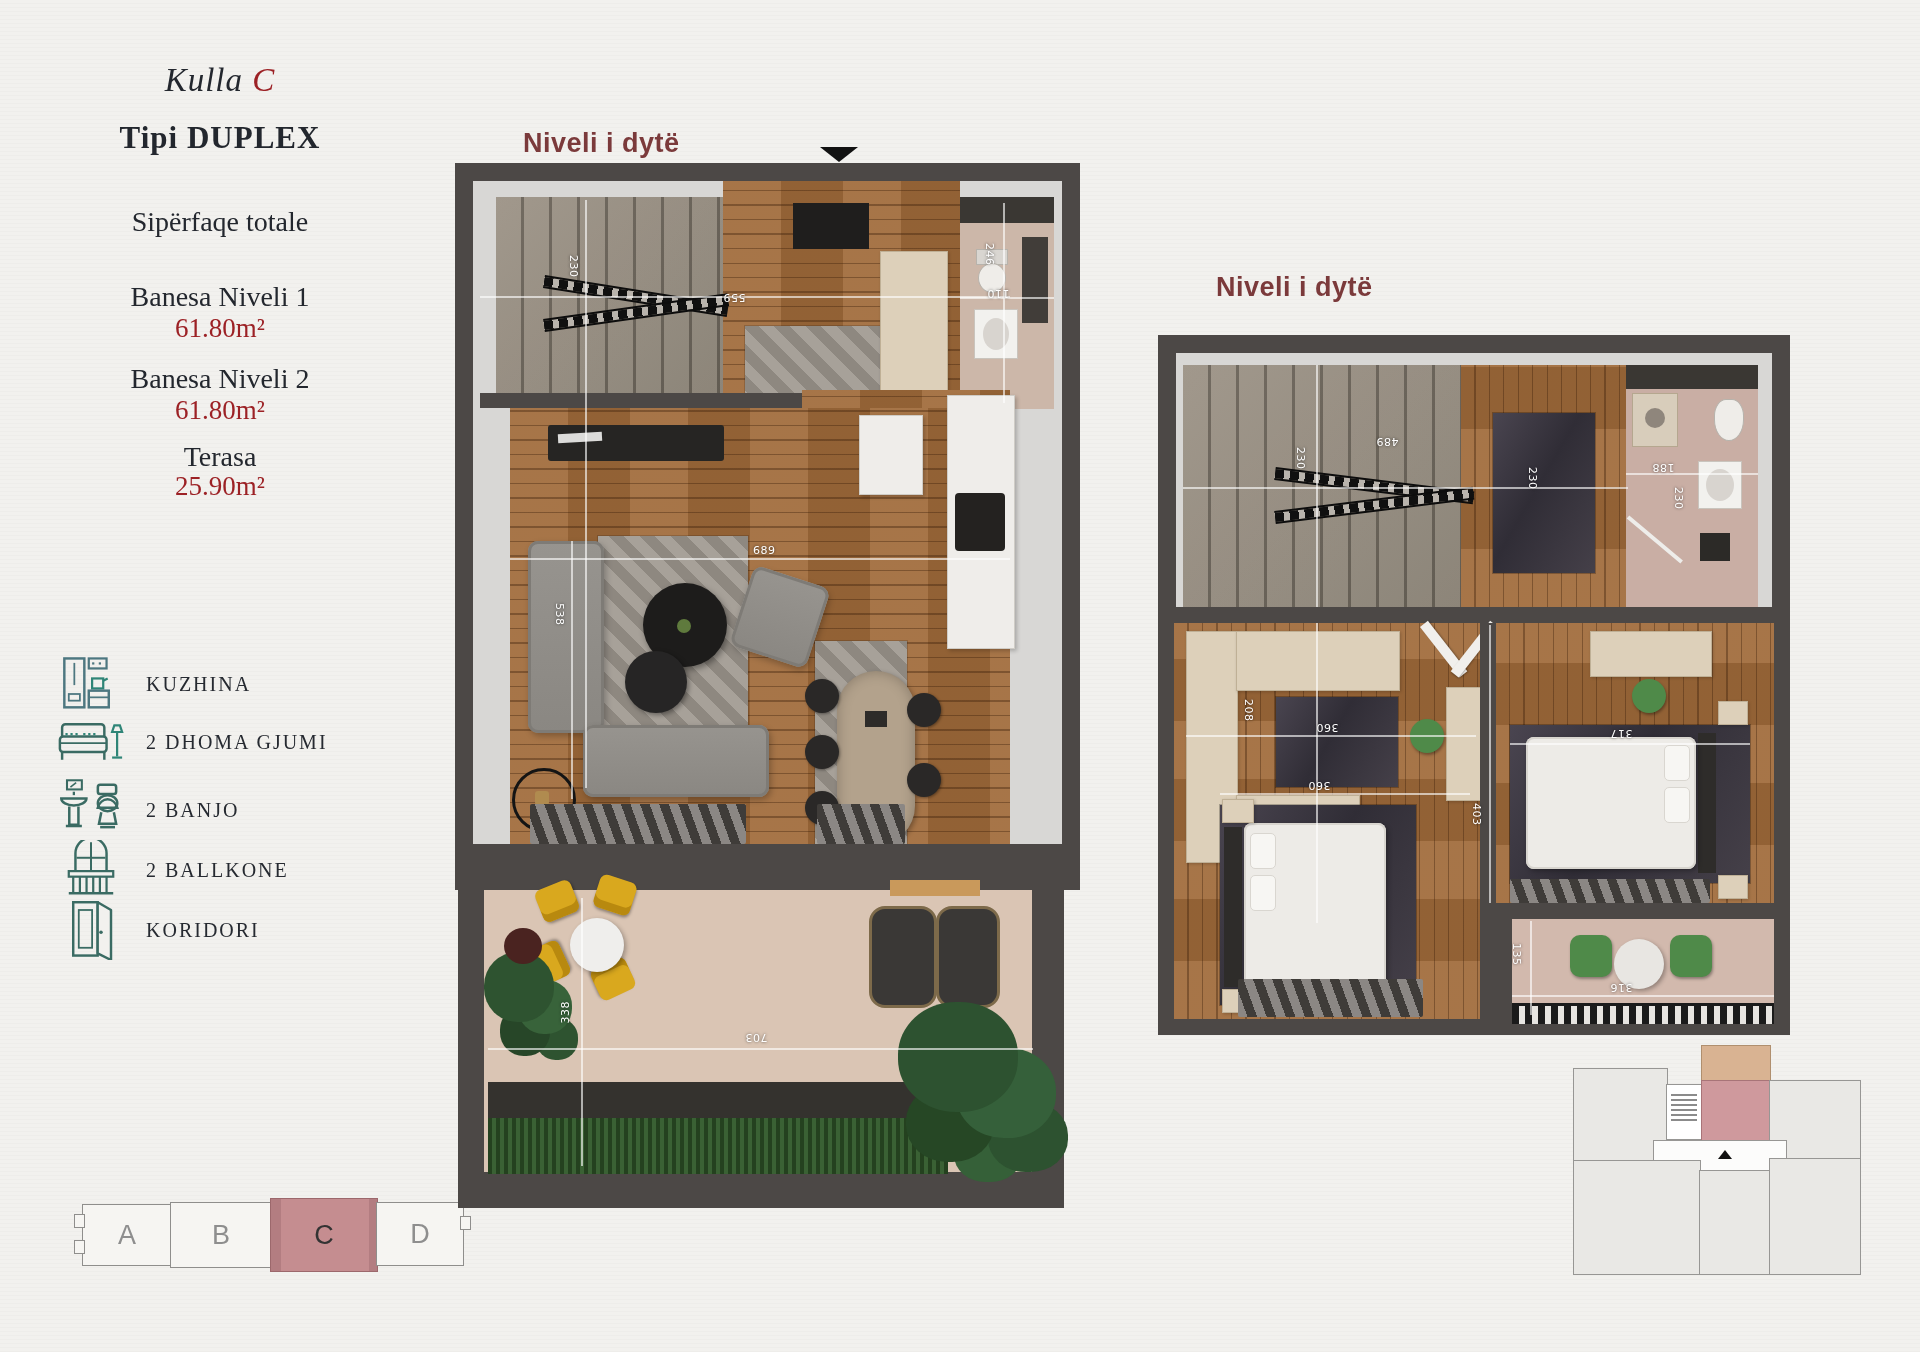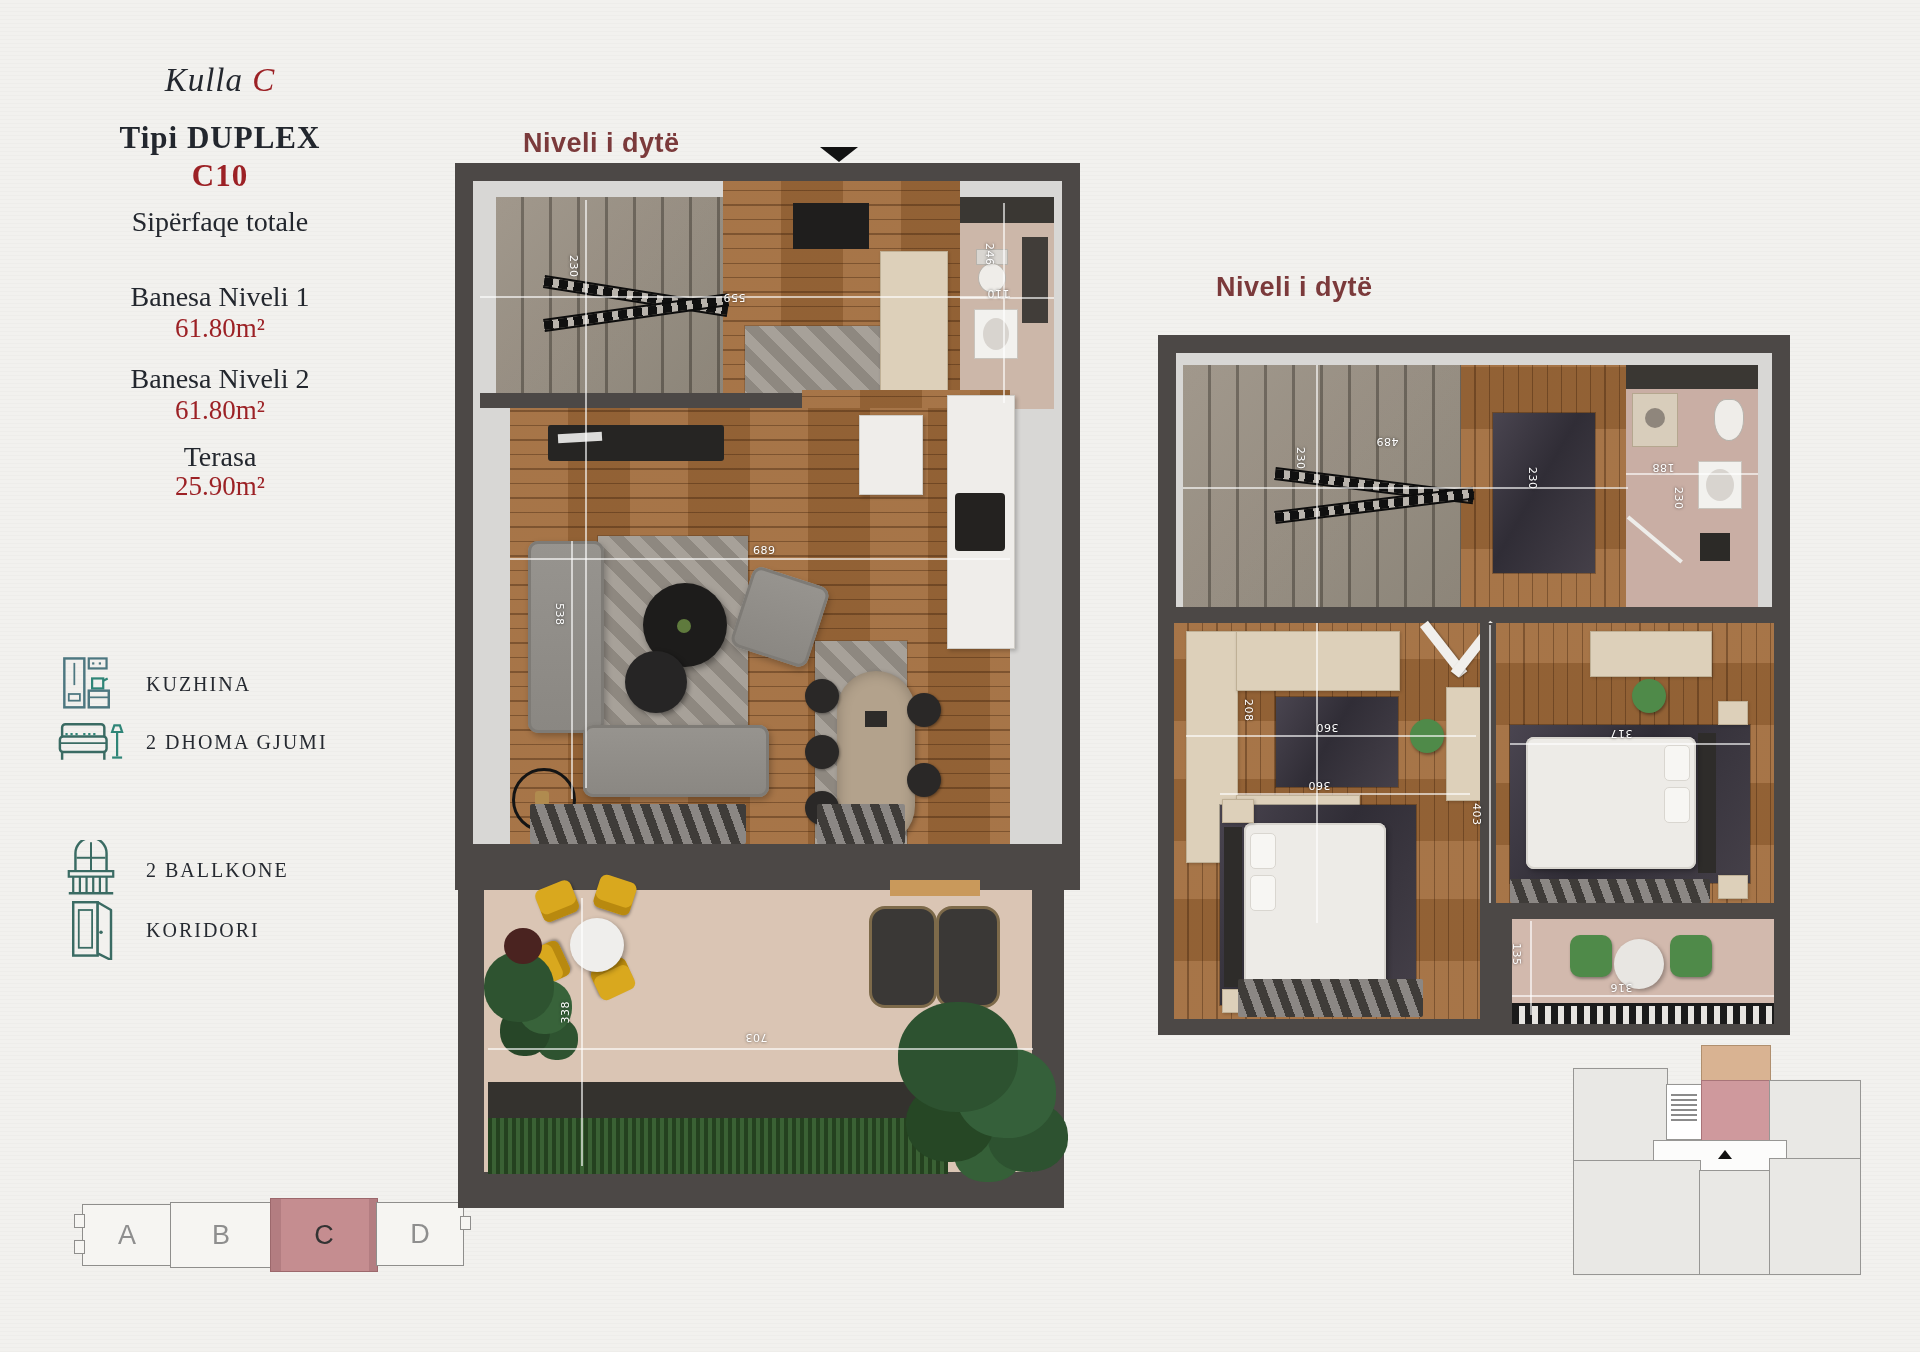--- a/index.html
+++ b/index.html
@@ -68,21 +68,20 @@
 </head>
 <body>
 
 <div class="canvas">
 
   <div class="a ctr title-main" style="left:40px;top:62px;width:360px;">
     <span>Kulla</span>
     <span class="red">C</span>
   </div>
   <div class="a ctr title-bold" style="left:40px;top:120px;width:360px;">Tipi DUPLEX</div>
-  <div class="a ctr title-bold red" style="left:40px;top:158px;width:360px;">C10</div>
 
   <div class="a ctr stat-label" style="left:40px;top:206px;width:360px;">Sipërfaqe totale</div>
 
   <div class="a ctr stat-label" style="left:40px;top:281px;width:360px;">Banesa Niveli 1</div>
   <div class="a ctr stat-value" style="left:40px;top:313px;width:360px;">61.80m²</div>
 
   <div class="a ctr stat-label" style="left:40px;top:363px;width:360px;">Banesa Niveli 2</div>
   <div class="a ctr stat-value" style="left:40px;top:395px;width:360px;">61.80m²</div>
 
   <div class="a ctr stat-label" style="left:40px;top:441px;width:360px;">Terasa</div>
@@ -115,20 +114,36 @@
         <line x1="4" y1="36" x2="4" y2="43" stroke="#3a6b63" stroke-width="2.2"></line>
         <line x1="42" y1="36" x2="42" y2="43" stroke="#3a6b63" stroke-width="2.2"></line>
         <line x1="2" y1="28" x2="44" y2="28" stroke="#3a6b63" stroke-width="1.6"></line>
         <path d="M49 18 h9 l-2 -6 h-5 z" stroke="#2f8577" stroke-width="2"></path>
         <line x1="53.5" y1="18" x2="53.5" y2="40" stroke="#2f8577" stroke-width="2"></line>
         <line x1="49" y1="41" x2="58" y2="41" stroke="#2f8577" stroke-width="2"></line>
       </svg>
       <span class="legend-label">2 DHOMA GJUMI</span>
     </div>
 
+    <div class="legend-row" style="top:186px;">
+      <svg width="70" height="64" viewBox="0 0 60 56" fill="none">
+        <rect x="9" y="2" width="13" height="8" stroke="#3a6b63" stroke-width="1.8"></rect>
+        <line x1="12" y1="8" x2="17" y2="4" stroke="#3a6b63" stroke-width="1.4"></line>
+        <path d="M4 18 h22 a11 6 0 0 1 -22 0 z" stroke="#3a6b63" stroke-width="2.2"></path>
+        <path d="M11 25 v16 h8 v-16" stroke="#3a6b63" stroke-width="2.2"></path>
+        <line x1="8" y1="42" x2="22" y2="42" stroke="#3a6b63" stroke-width="2.2"></line>
+        <line x1="15" y1="12" x2="15" y2="15" stroke="#3a6b63" stroke-width="2"></line>
+        <rect x="36" y="6" width="16" height="8" rx="2" stroke="#3a6b63" stroke-width="2.2"></rect>
+        <path d="M36 16 a9 11 0 0 0 17 0 z" transform="rotate(180 44.5 21)" stroke="#3a6b63" stroke-width="2.2"></path>
+        <ellipse cx="44.5" cy="22" rx="8.5" ry="7" stroke="#3a6b63" stroke-width="2.2"></ellipse>
+        <path d="M39 30 l-2 10 h15 l-2 -10" stroke="#3a6b63" stroke-width="2.2"></path>
+        <line x1="38" y1="43" x2="51" y2="43" stroke="#3a6b63" stroke-width="2.2"></line>
+      </svg>
+      <span class="legend-label">2 BANJO</span>
+    </div>
 
     <div class="legend-row" style="top:248px;">
       <svg width="70" height="60" viewBox="0 0 60 54" fill="none">
         <path d="M16 28 v-16 a14 14 0 0 1 28 0 v16" stroke="#3a6b63" stroke-width="2.2"></path>
         <line x1="30" y1="2" x2="30" y2="28" stroke="#3a6b63" stroke-width="1.8"></line>
         <line x1="17" y1="16" x2="43" y2="16" stroke="#3a6b63" stroke-width="1.8"></line>
         <rect x="10" y="28" width="40" height="5" stroke="#3a6b63" stroke-width="2"></rect>
         <path d="M14 33 v14 m6 -14 v14 m6 -14 v14 m6 -14 v14 m6 -14 v14 m6 -14 v14" stroke="#3a6b63" stroke-width="2"></path>
         <line x1="10" y1="48" x2="50" y2="48" stroke="#3a6b63" stroke-width="2.2"></line>
       </svg>

